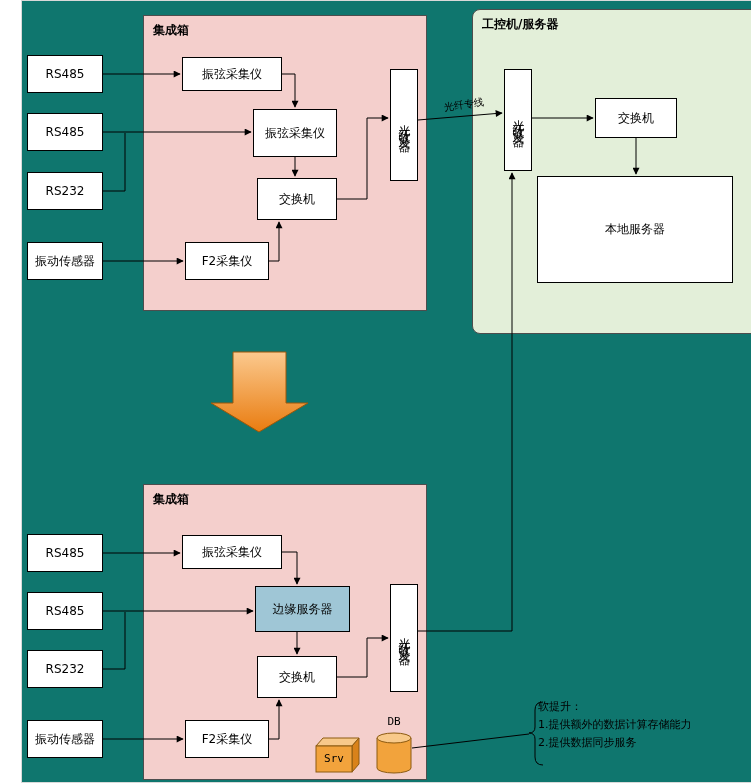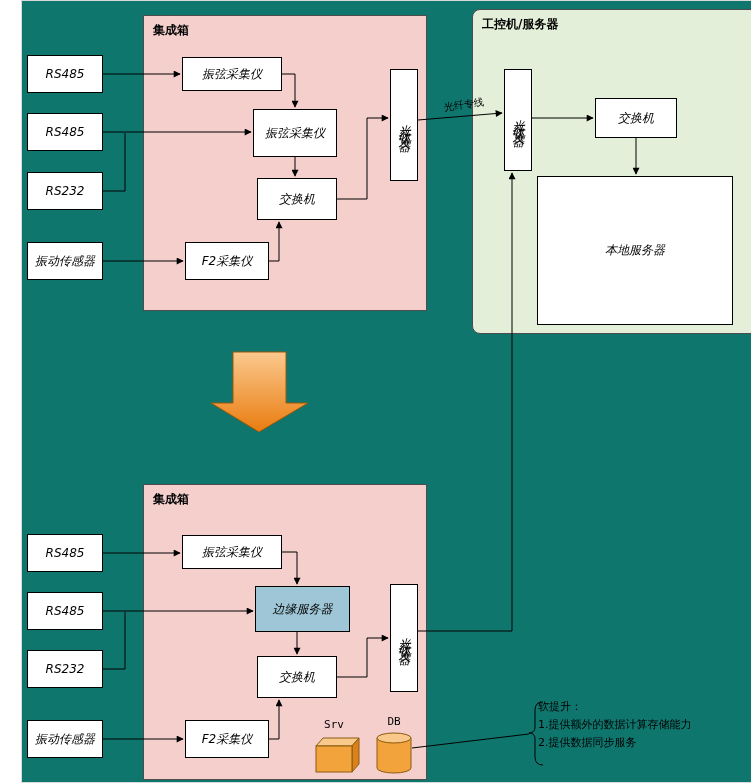--- a/index.html
+++ b/index.html
@@ -7,21 +7,21 @@
   body { font-family:"DejaVu Sans","Liberation Sans",sans-serif; color:#000; }
   .canvas { position:relative; width:751px; height:783px; background:#0f766e; overflow:hidden; border:1px solid #d9d9d9;margin-left:21px; }
 
   .group { position:absolute; border:1px solid #4d4d4d; }
   .group.pink  { background:#f4cfcc; }
   .group.green { background:#e3efd9;border-radius:8px; }
   .group-label { position:absolute; top:6px; left:9px; font-weight:bold; font-size:12px; }
 
   .node { position:absolute; background:#fff; border:1px solid #000; display:flex;
           align-items:center; justify-content:center; font-size:12px; line-height:1.25;
-          text-align:center;font-style:italic; }
+          text-align:center; }
   .node.blue { background:#9fc6d6; }
   .vtext { writing-mode:vertical-rl; text-orientation:upright; letter-spacing:4px; }
 
   .fiber-label { position:absolute; left:414px; top:97px; width:56px; font-size:10px;
                  transform:rotate(-8deg); text-align:center; }
 
   .note { position:absolute; left:516px; top:697px; font-size:11px; line-height:18px;
           white-space:nowrap; }
 
   .shape-label { position:absolute; font-size:11px;
@@ -108,34 +108,34 @@
   <div class="node" style="left:160px;top:56px;width:100px;height:34px">振弦采集仪</div>
   <div class="node" style="left:231px;top:108px;width:84px;height:48px">振弦采集仪</div>
   <div class="node" style="left:235px;top:177px;width:80px;height:42px">交换机</div>
   <div class="node" style="left:163px;top:241px;width:84px;height:38px">F2采集仪</div>
   <div class="node vtext" style="left:368px;top:68px;width:28px;height:112px">光纤收发器</div>
 
   <div class="fiber-label">光纤专线</div>
 
   <div class="node vtext" style="left:482px;top:68px;width:28px;height:102px">光纤收发器</div>
   <div class="node" style="left:573px;top:97px;width:82px;height:40px">交换机</div>
-  <div class="node" style="left:515px;top:175px;width:196px;height:149px">本地服务器</div>
+  <div class="node" style="left:515px;top:175px;width:196px;height:107px">本地服务器</div>
 
   <div class="node" style="left:5px;top:533px;width:76px;height:38px">RS485</div>
   <div class="node" style="left:5px;top:591px;width:76px;height:38px">RS485</div>
   <div class="node" style="left:5px;top:649px;width:76px;height:38px">RS232</div>
   <div class="node" style="left:5px;top:719px;width:76px;height:38px">振动传感器</div>
 
   <div class="node" style="left:160px;top:534px;width:100px;height:34px">振弦采集仪</div>
   <div class="node blue" style="left:233px;top:585px;width:95px;height:46px">边缘服务器</div>
   <div class="node" style="left:235px;top:655px;width:80px;height:42px">交换机</div>
   <div class="node" style="left:163px;top:719px;width:84px;height:38px">F2采集仪</div>
   <div class="node vtext" style="left:368px;top:583px;width:28px;height:108px">光纤收发器</div>
 
-  <div class="shape-label" style="left:294px;top:717px;width:36px">Srv</div>
+  <div class="shape-label" style="left:294px;top:751px;width:36px">Srv</div>
   <div class="shape-label" style="left:355px;top:714px;width:34px">DB</div>
 
   <div class="note">
     <div>软提升：</div>
     <div>1.提供额外的数据计算存储能力</div>
     <div>2.提供数据同步服务</div>
   </div>
 
 </div>
 

